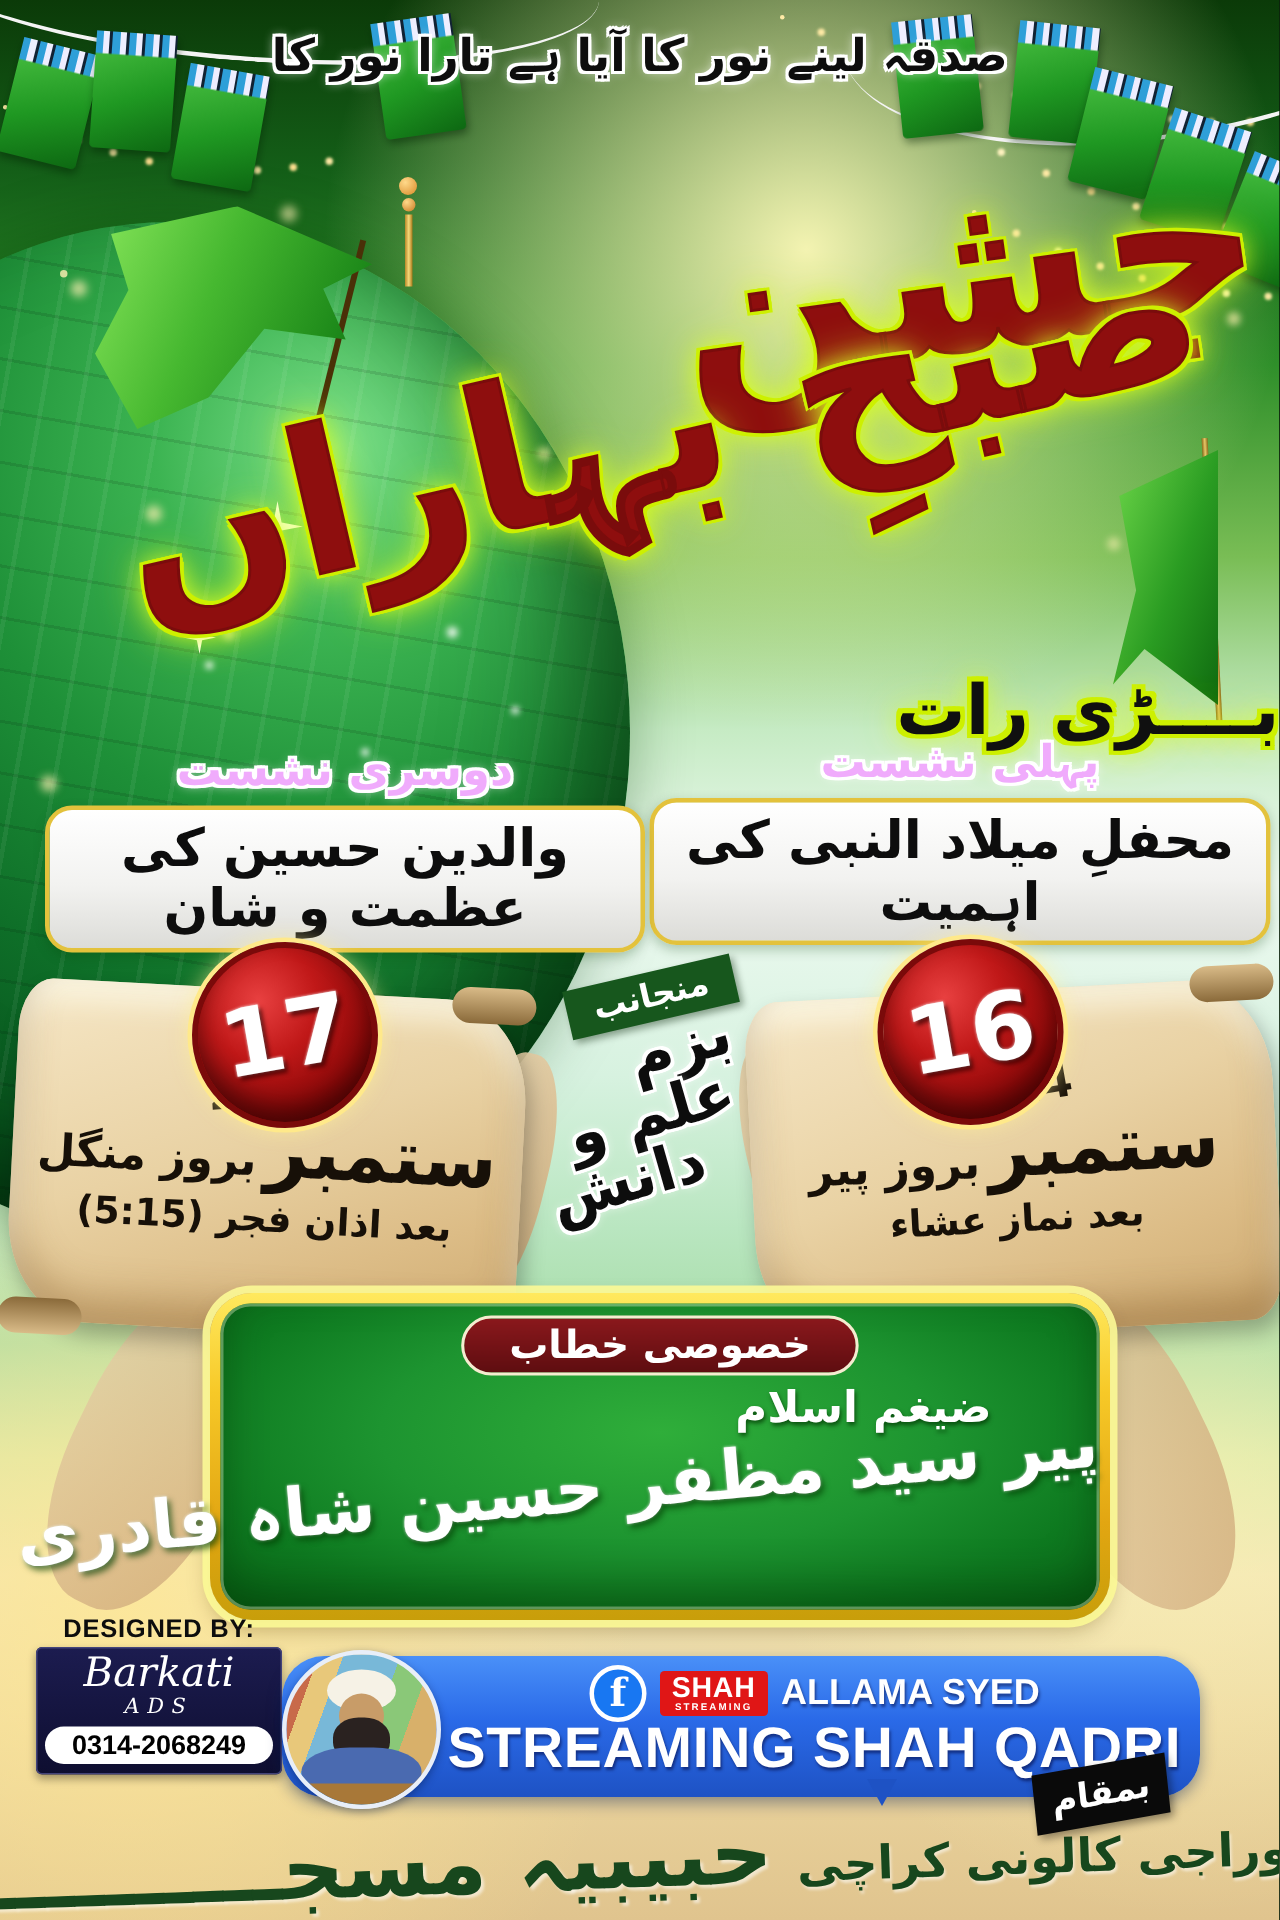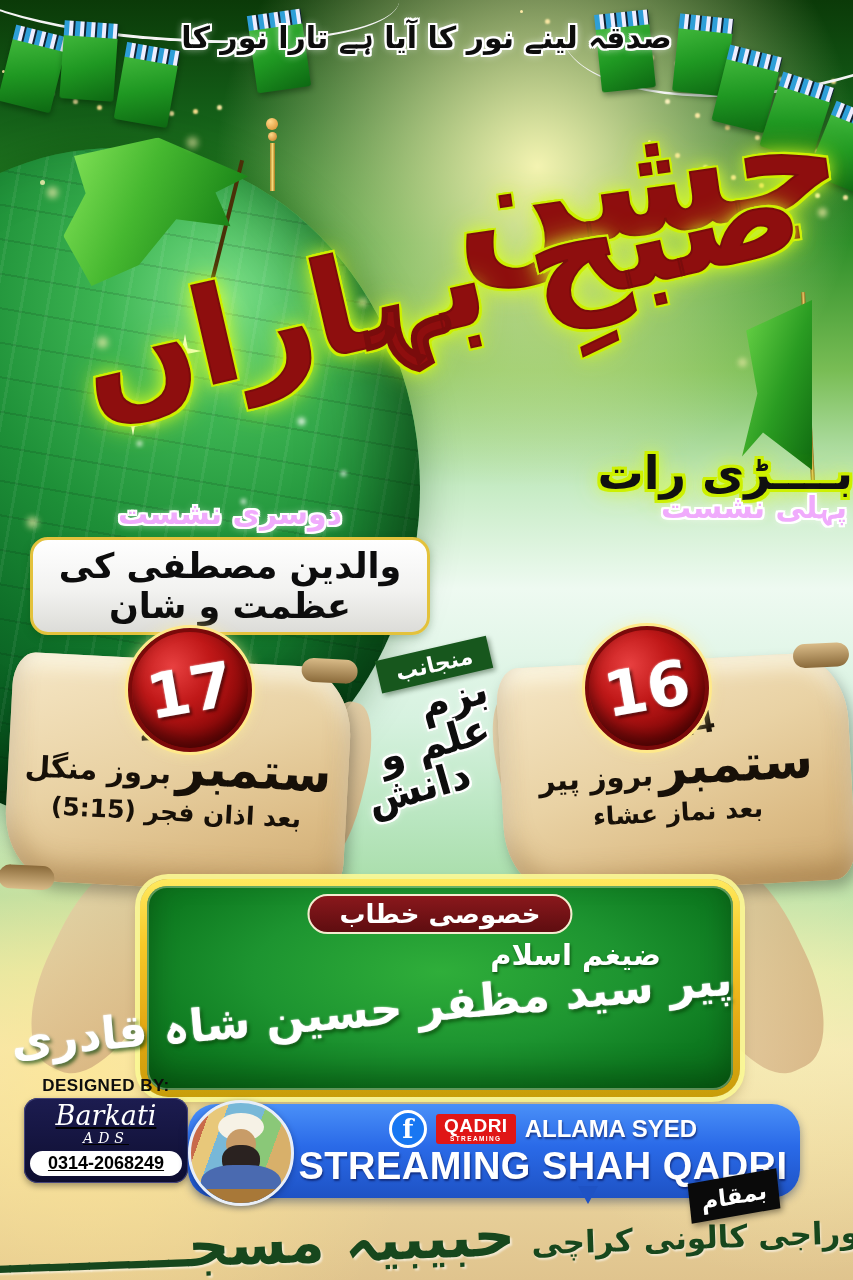--- a/index.html
+++ b/index.html
@@ -90,21 +90,21 @@
   .t-jashn{position:absolute;left:560px;top:100px;width:280px;z-index:5;text-align:center;
     font-size:148px;font-weight:bold;color:#8e0e0e;-webkit-text-stroke:2px #7a0c0c;
     transform:rotate(-8deg);line-height:1;}
   .t-subh{position:absolute;left:50px;top:218px;width:780px;z-index:5;text-align:center;
     font-size:132px;font-weight:bold;color:#8e0e0e;-webkit-text-stroke:2px #7a0c0c;
     transform:rotate(-13deg);line-height:1;white-space:nowrap;}
   .t-sub{position:absolute;left:0;right:0;top:446px;z-index:6;text-align:right;
     font-size:46px;font-weight:bold;color:#101010;}
   
   .session{position:absolute;z-index:7;text-align:center;}
-  .sess-r{right:6px;top:490px;width:414px;text-align:right;}
+  .sess-r{right:6px;top:490px;width:414px;}
   .sess-l{left:30px;top:496px;width:400px;}
   .sess-label{font-size:30px;font-weight:bold;color:#f0abfc;}
   .sess-box{margin-top:6px;height:92px;display:flex;align-items:center;justify-content:center;
     background:linear-gradient(180deg,#ffffff 0%,#f2f2f0 55%,#dcdcd8 100%);
     border:3px solid #e3c23c;border-radius:18px;box-shadow:0 3px 8px rgba(0,60,0,.25);
     font-size:35px;font-weight:bold;color:#0d0d0d;padding:0 10px;}
   
   .scroll{position:absolute;z-index:7;
     background:linear-gradient(160deg,#f6e7c6 0%,#e9d2a4 45%,#dcbc86 75%,#cda970 100%);
     border-radius:22px 56px 22px 56px / 34px 70px 34px 70px;
@@ -139,38 +139,38 @@
   .org-tag{display:inline-block;transform:rotate(-13deg);background:#17571d;color:#fff;
     padding:4px 18px;font-size:22px;font-weight:bold;box-shadow:2px 3px 5px rgba(0,30,0,.4);}
   .org-name{margin-top:2px;font-weight:800;color:#0d0d0d;font-size:40px;line-height:1.0;}
   .org-name .l1{transform:rotate(-16deg) translateX(20px);display:block;}
   .org-name .l2{transform:rotate(-16deg) translateX(0);display:block;}
   .org-name .l3{transform:rotate(-16deg) translateX(-16px);display:block;}
   
   .banner{position:absolute;left:140px;top:862px;width:600px;height:218px;z-index:9;
     border-radius:28px;padding:7px;box-sizing:border-box;
     background:linear-gradient(180deg,#ffe95e,#f7c928 30%,#e2a612 70%,#c89e0a);
-    box-shadow:0 0 0 5px rgba(252,250,150,.9), 0 6px 14px rgba(90,60,0,.35);margin-top:17px;}
+    box-shadow:0 0 0 5px rgba(252,250,150,.9), 0 6px 14px rgba(90,60,0,.35);}
   .banner-inner{position:relative;width:100%;height:100%;border-radius:20px;
     background:radial-gradient(ellipse at 50% 42%,#2fae3a 0%,#1d9430 45%,#0e7a20 75%,#086416 100%);
     box-shadow:inset 0 0 0 2px rgba(255,255,220,.35), inset 0 -14px 30px rgba(0,40,0,.4);}
   .ba-pill{position:absolute;top:8px;left:50%;transform:translateX(-50%);
     background:linear-gradient(180deg,#8a181c,#5e0d10);border:2px solid #f5ecd0;border-radius:22px;
     padding:3px 30px;font-size:26px;font-weight:bold;color:#fff;white-space:nowrap;}
   .ba-hon{position:absolute;top:52px;right:72px;font-size:29px;font-weight:bold;color:#fff;
     text-shadow:1px 2px 3px rgba(0,50,0,.7);}
   .ba-name{position:absolute;top:92px;left:0;right:0;text-align:center;font-size:45px;font-weight:800;
     color:#fff;transform:rotate(-5deg);white-space:nowrap;
     text-shadow:2px 3px 4px rgba(0,60,0,.65), 0 0 2px #fff;}
   
   .designer{position:absolute;left:24px;top:1076px;width:164px;z-index:10;text-align:center;
     font-family:"Liberation Sans",sans-serif;}
   .des-head{font-size:17px;font-weight:800;color:#0d0d0d;letter-spacing:.5px;}
-  .des-box{margin-top:2px;background:linear-gradient(180deg,#1c1c50,#0e0e30);border-radius:14px;
-    padding:4px 6px 7px;box-shadow:inset 0 0 0 1px #44447a, 0 3px 6px rgba(0,0,0,.35);text-decoration:underline;}
+  .des-box{margin-top:2px;background:linear-gradient(180deg,#1c1c50,#0e0e30);border-radius:4px;
+    padding:4px 6px 7px;box-shadow:inset 0 0 0 1px #44447a, 0 3px 6px rgba(0,0,0,.35);}
   .des-name{font-family:"DejaVu Serif",serif;font-style:italic;font-size:27px;color:#fff;line-height:1;}
   .des-sub{font-family:"DejaVu Serif",serif;font-style:italic;font-size:14px;color:#fff;letter-spacing:5px;margin-top:1px;}
   .des-phone{margin-top:5px;background:#fff;border-radius:13px;padding:2px 4px;font-size:18px;font-weight:800;color:#000;}
   
   .livebar{position:absolute;left:188px;top:1104px;width:612px;height:94px;z-index:10;border-radius:28px;
     background:linear-gradient(180deg,#4a90f8 0%,#2a6ae8 45%,#1e52c4 100%);
     box-shadow:0 4px 10px rgba(0,30,90,.4);}
   .livebar::after{content:"";position:absolute;left:390px;bottom:-16px;border:10px solid transparent;border-top:18px solid #1e52c4;}
   .photo{position:absolute;left:0px;top:-4px;width:100px;height:100px;border-radius:50%;overflow:hidden;
     border:3px solid #e8eef8;box-shadow:0 2px 6px rgba(0,20,60,.4);
@@ -240,25 +240,26 @@
   <div class="couplet rtl outline-white">
     <div>صدقہ لینے نور کا آیا ہے تارا نور کا</div>
   </div>
 
   <div class="t-jashn rtl glow-yellow">جشن</div>
   <div class="t-subh rtl glow-yellow">صبحِ بہاراں</div>
   <div class="t-sub rtl glow-yellow">بــــڑی رات</div>
 
   <div class="session sess-r">
     <div class="sess-label rtl outline-white">پہلی نشست</div>
+    <div class="sess-box rtl">محفلِ میلاد النبی کی اہمیت</div>
   </div>
 
   <div class="session sess-l">
     <div class="sess-label rtl outline-white">دوسری نشست</div>
-    <div class="sess-box rtl">والدین مصطفی کی عظمت و شان</div>
+    <div class="sess-box rtl">والدین حسین کی عظمت و شان</div>
   </div>
 
   <div class="scroll scr-r">
     <div class="scr-body rtl">
       <div class="d-year" dir="ltr">2024</div>
       <div class="d-main">
         <span class="d-month">ستمبر</span>
         <span class="d-weekday">بروز پیر</span>
       </div>
       <div class="d-time">بعد نماز عشاء</div>
@@ -321,21 +322,21 @@
       <div class="ph-turban"></div>
       <div class="ph-face"></div>
       <div class="ph-beard"></div>
       <div class="ph-robe"></div>
       <div class="ph-desk"></div>
     </div>
     <div class="lv-content">
       <div class="lv-row">
         <div class="fb">f</div>
         <div class="live">
-          <div class="lv1">QADRI</div>
+          <div class="lv1">SHAH</div>
           <div class="lv2">STREAMING</div>
         </div>
         <div class="lv-l1">ALLAMA SYED</div>
       </div>
       <div class="lv-l2">STREAMING SHAH QADRI</div>
     </div>
   </div>
 
   <div class="venue-tag rtl">بمقام</div>
   <div class="venue-line">

